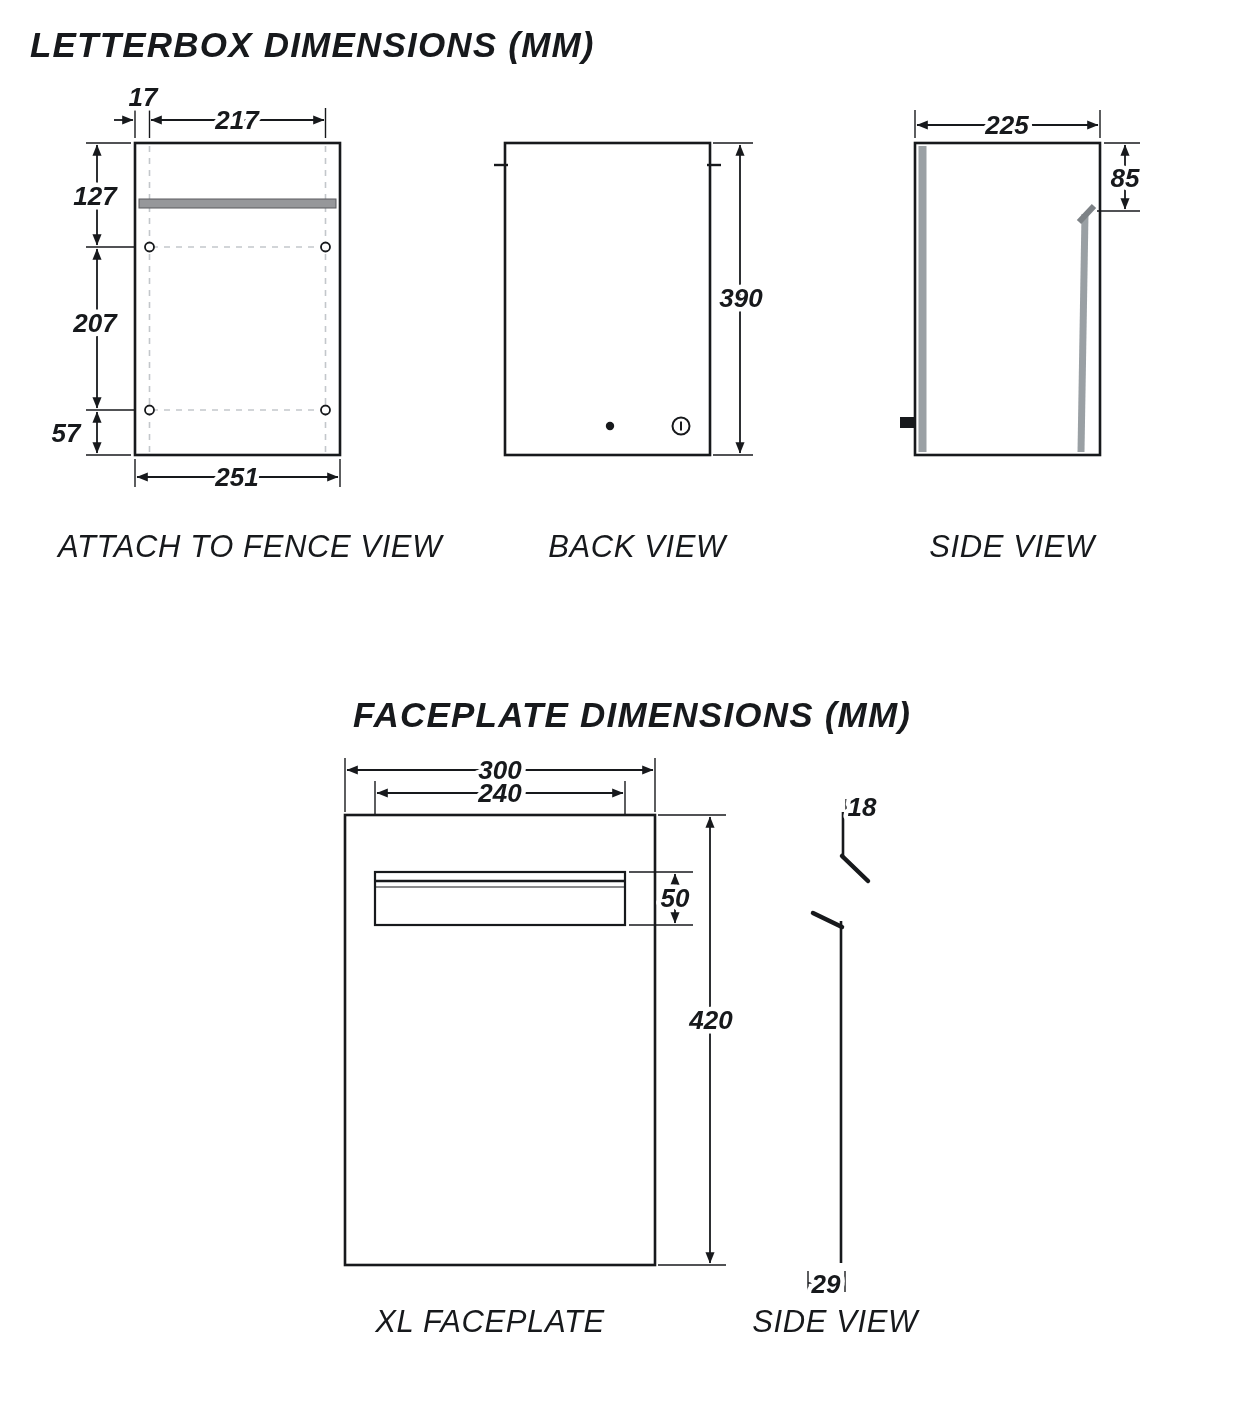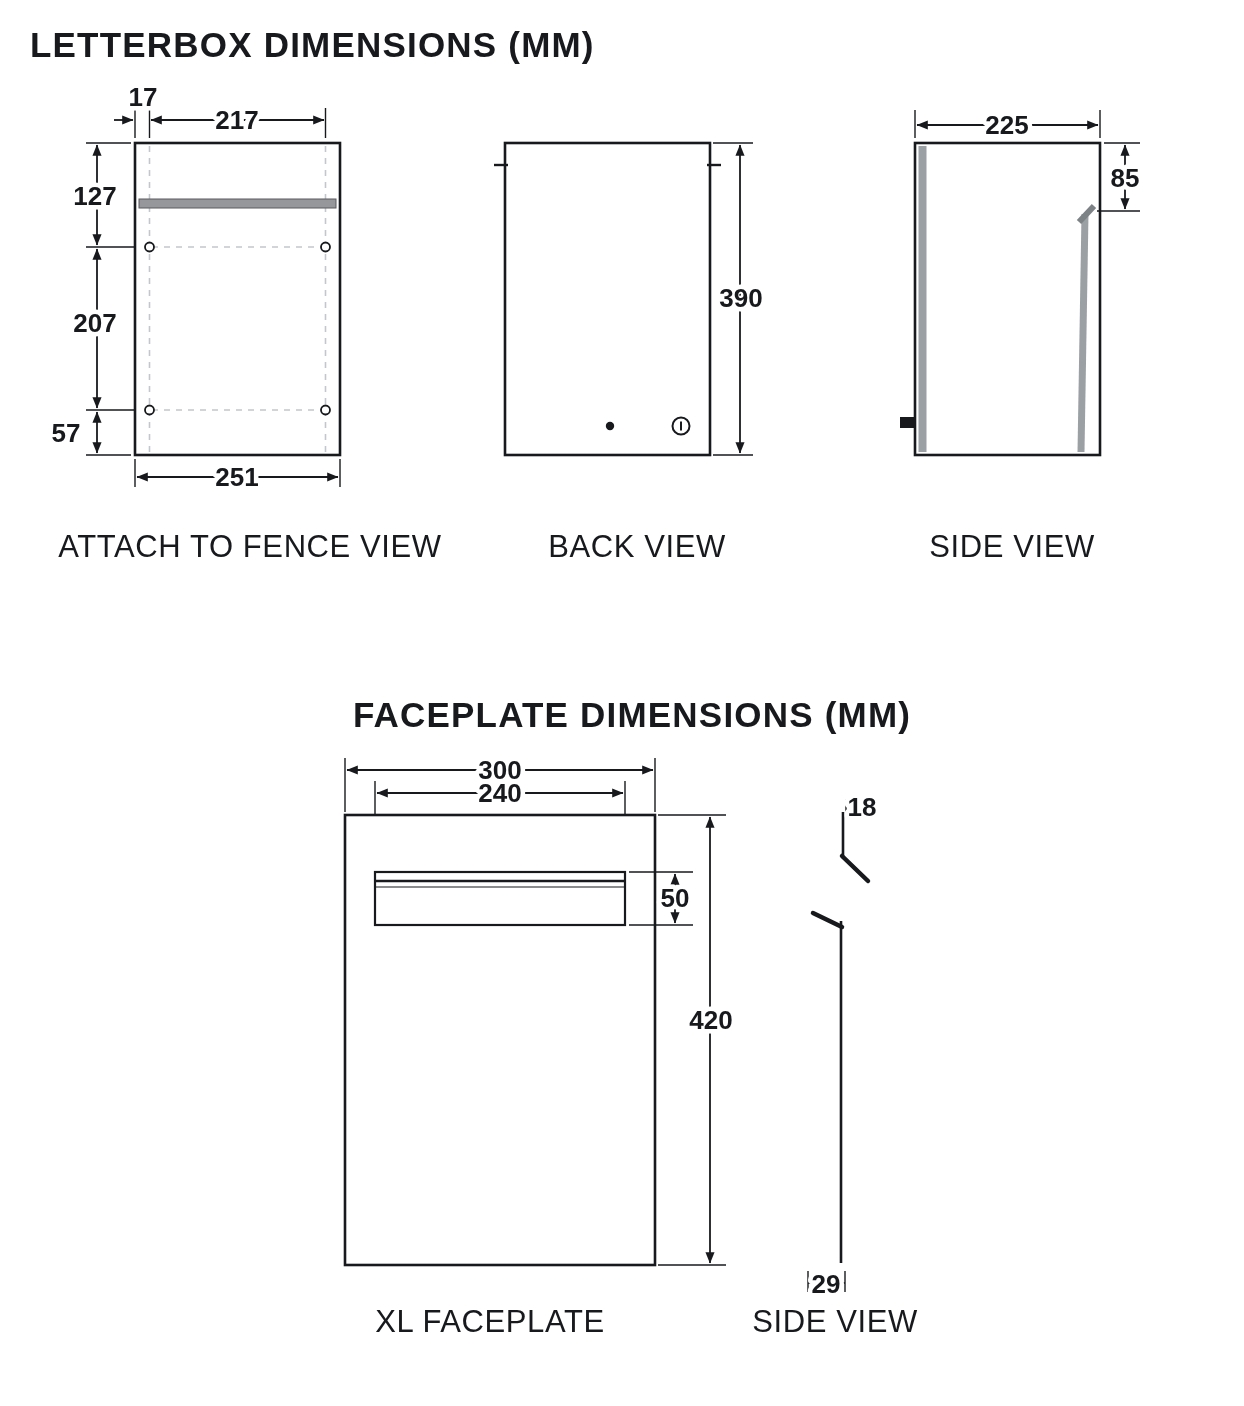--- a/index.html
+++ b/index.html
@@ -1,16 +1,16 @@
 <!DOCTYPE html>
 <html><head>
 <meta charset="utf-8">
 <style>
   html, body { margin: 0; padding: 0; background: #ffffff; }
-  .canvas { position: relative; width: 1244px; height: 1406px; background: #ffffff; overflow: hidden; }
+  .canvas { position: relative; width: 1244px; height: 1406px; background: #ffffff; overflow: hidden; font-style: italic; }
   svg { display: block; }
 
   
   .box     { fill: #ffffff; stroke: #17191c; stroke-width: 2.6; }
   .box2    { fill: #ffffff; stroke: #17191c; stroke-width: 2.2; }
   .ext     { stroke: #17191c; stroke-width: 1.4; fill: none; }
   .dim     { stroke: #17191c; stroke-width: 1.8; fill: none; }
   .dash    { stroke: #c3c7cb; stroke-width: 1.6; stroke-dasharray: 6 6; fill: none; }
   .slotbar { fill: #96979a; stroke: #5a5b5e; stroke-width: 1; }
   .grayfill{ fill: #9aa0a4; }

